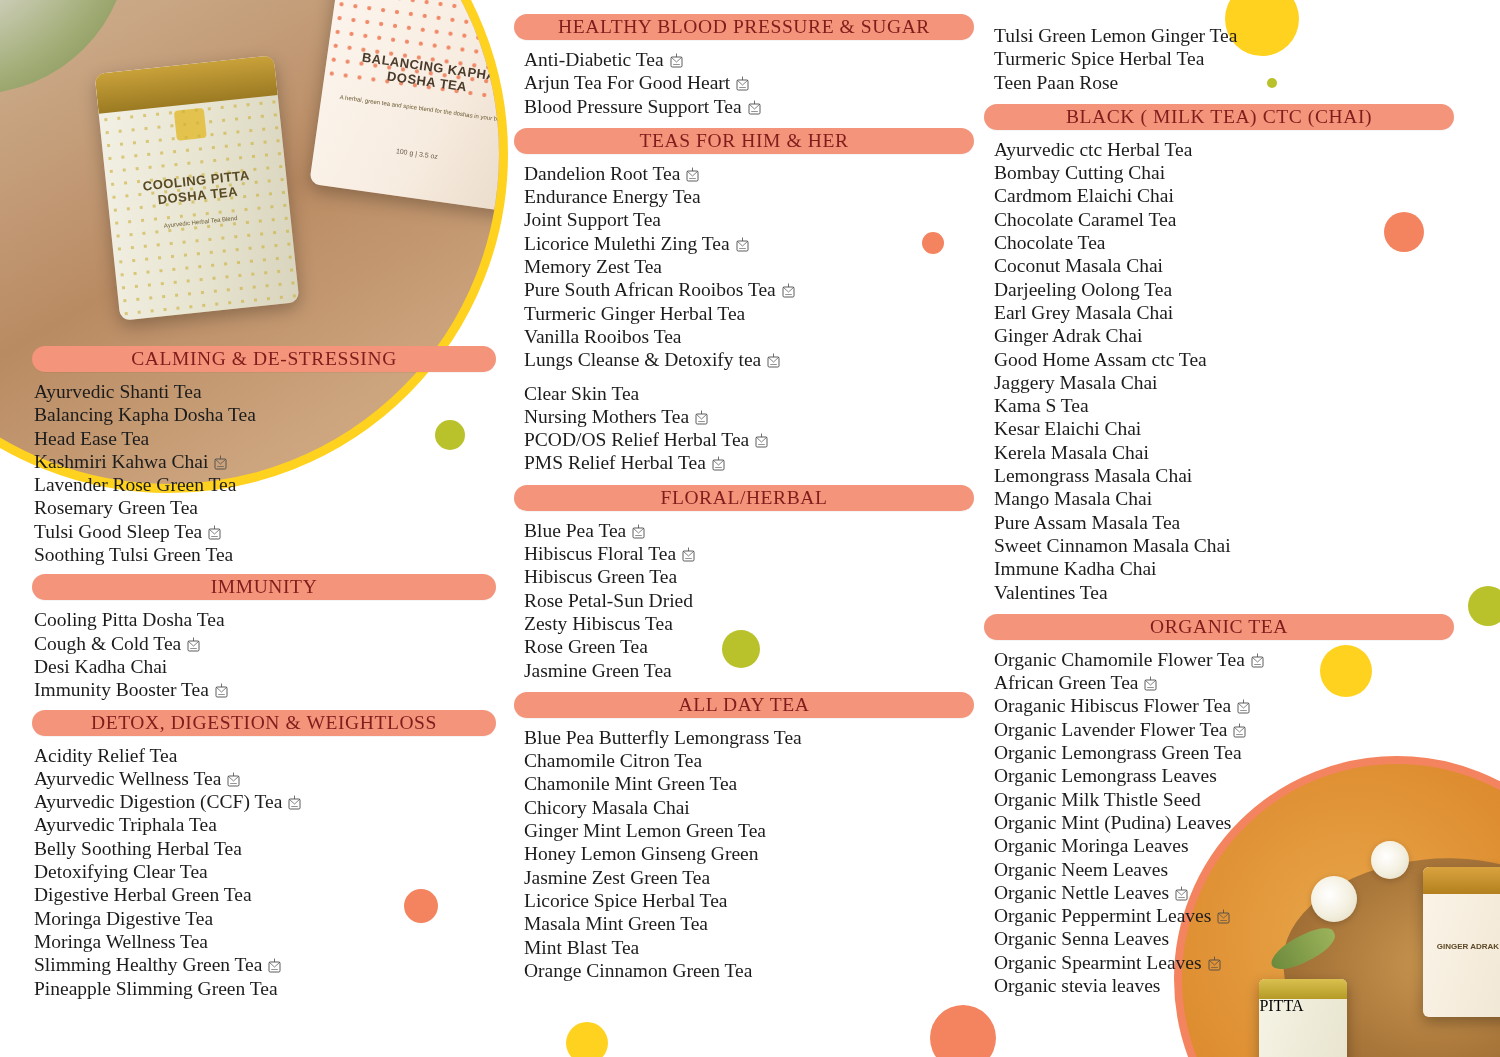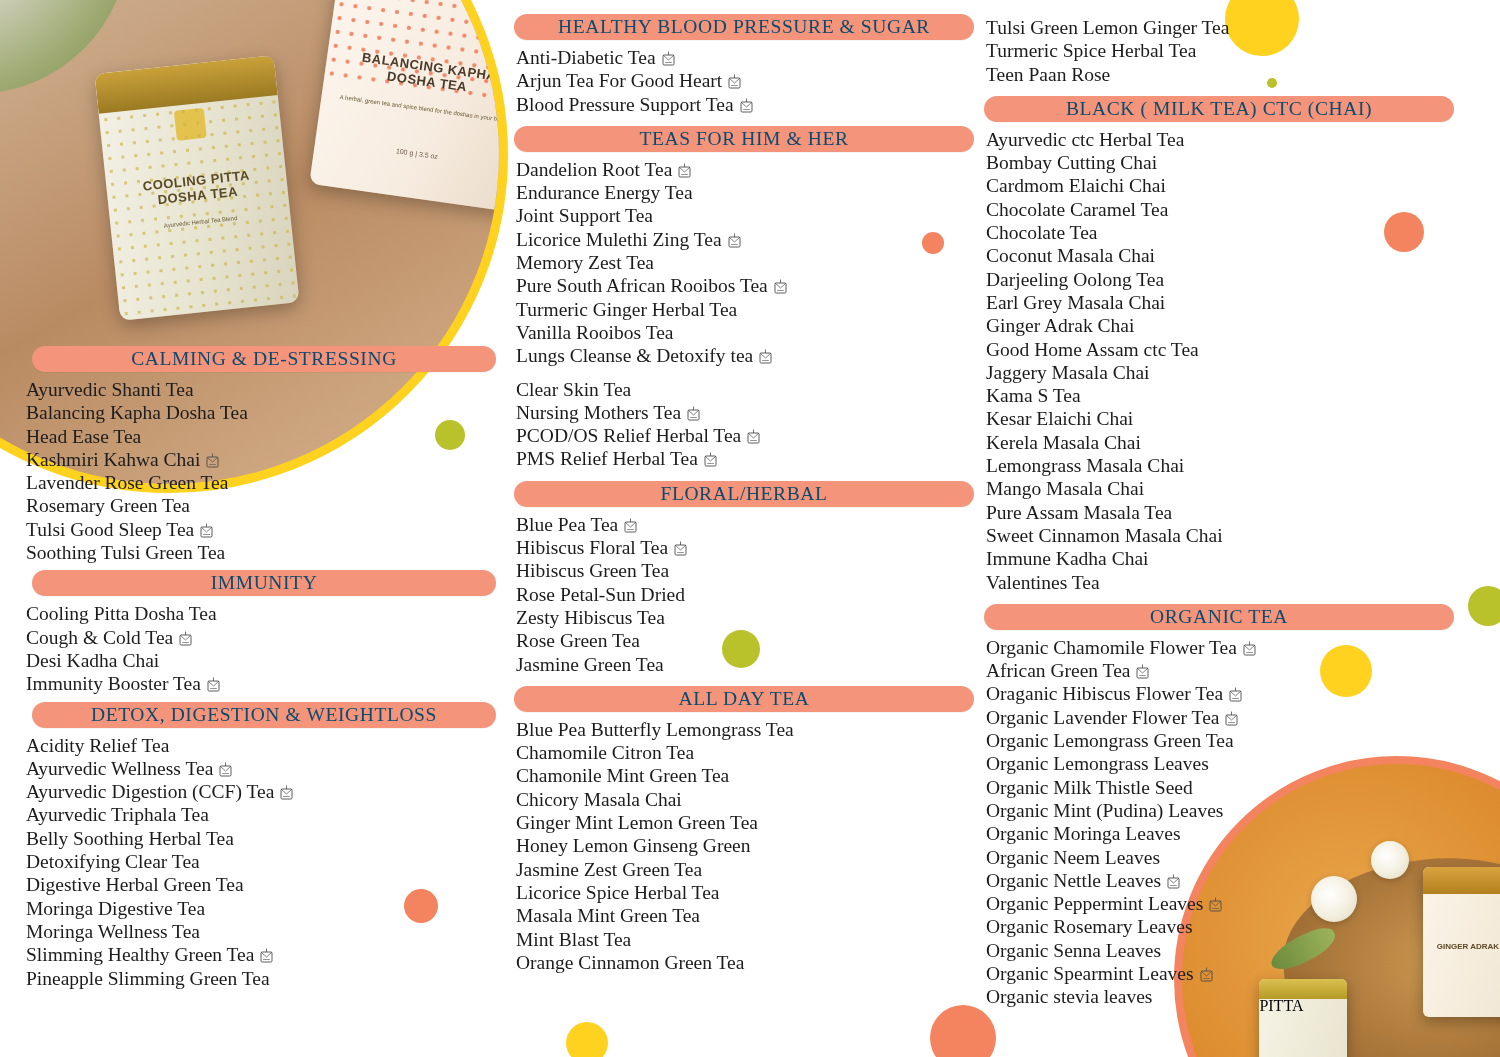--- a/index.html
+++ b/index.html
@@ -224,35 +224,35 @@
   }
   .col-1 { width: 490px; padding-right: 18px; }
   .col-2 { width: 470px; padding-right: 10px; }
   .col-3 { width: 470px; }
 
   .section { margin-bottom: 10px; }
   .col-1 .section { margin-bottom: 6px; }
 
   .sec-head {
     background: #f4947a;
-    color: #0c4a6e;
+    color: #7f1d1d;
     text-align: center;
     font-family: "Liberation Serif", serif;
     font-size: 19.5px;
     letter-spacing: .6px;
     line-height: 26px;
     border-radius: 14px;
     margin: 6px 0 6px 0;
     box-shadow: 0 1px 0 rgba(0,0,0,.04);
   }
   .col-1 .sec-head { margin-left: 8px; }
 
   ul.items {
     list-style: none;
-    margin: 0;
+    margin: 8px;
     padding: 0 0 0 2px;
   }
   ul.items li {
     font-family: "Liberation Serif", serif;
     font-size: 19.5px;
     line-height: 23.3px;
     color: #1c1c1c;
     white-space: nowrap;
   }
   .teabag {
@@ -606,21 +606,20 @@
                     <rect x="1" y="4" width="11" height="10" rx="1.2" fill="none" stroke="#4b4b4b" stroke-width="0.9"></rect>
                     <path d="M1 4 L6.5 9 L12 4" fill="none" stroke="#4b4b4b" stroke-width="0.7"></path>
                     <path d="M3.2 11.5 h6.6" stroke="#4b4b4b" stroke-width="0.6"></path>
                   </svg></span></li>
               <li><span>Organic Peppermint Leaves</span><span class="teabag"><svg width="13" height="15" viewBox="0 0 13 15">
                     <path d="M6.5 0.5 L6.5 4" stroke="#4b4b4b" stroke-width="0.8" fill="none"></path>
                     <rect x="1" y="4" width="11" height="10" rx="1.2" fill="none" stroke="#4b4b4b" stroke-width="0.9"></rect>
                     <path d="M1 4 L6.5 9 L12 4" fill="none" stroke="#4b4b4b" stroke-width="0.7"></path>
                     <path d="M3.2 11.5 h6.6" stroke="#4b4b4b" stroke-width="0.6"></path>
                   </svg></span></li>
-              <li><span>Organic Rosemary Leaves</span></li>
               <li><span>Organic Senna Leaves</span></li>
               <li><span>Organic Spearmint Leaves</span><span class="teabag"><svg width="13" height="15" viewBox="0 0 13 15">
                     <path d="M6.5 0.5 L6.5 4" stroke="#4b4b4b" stroke-width="0.8" fill="none"></path>
                     <rect x="1" y="4" width="11" height="10" rx="1.2" fill="none" stroke="#4b4b4b" stroke-width="0.9"></rect>
                     <path d="M1 4 L6.5 9 L12 4" fill="none" stroke="#4b4b4b" stroke-width="0.7"></path>
                     <path d="M3.2 11.5 h6.6" stroke="#4b4b4b" stroke-width="0.6"></path>
                   </svg></span></li>
               <li><span>Organic stevia leaves</span></li>
             </ul>
           </div>

